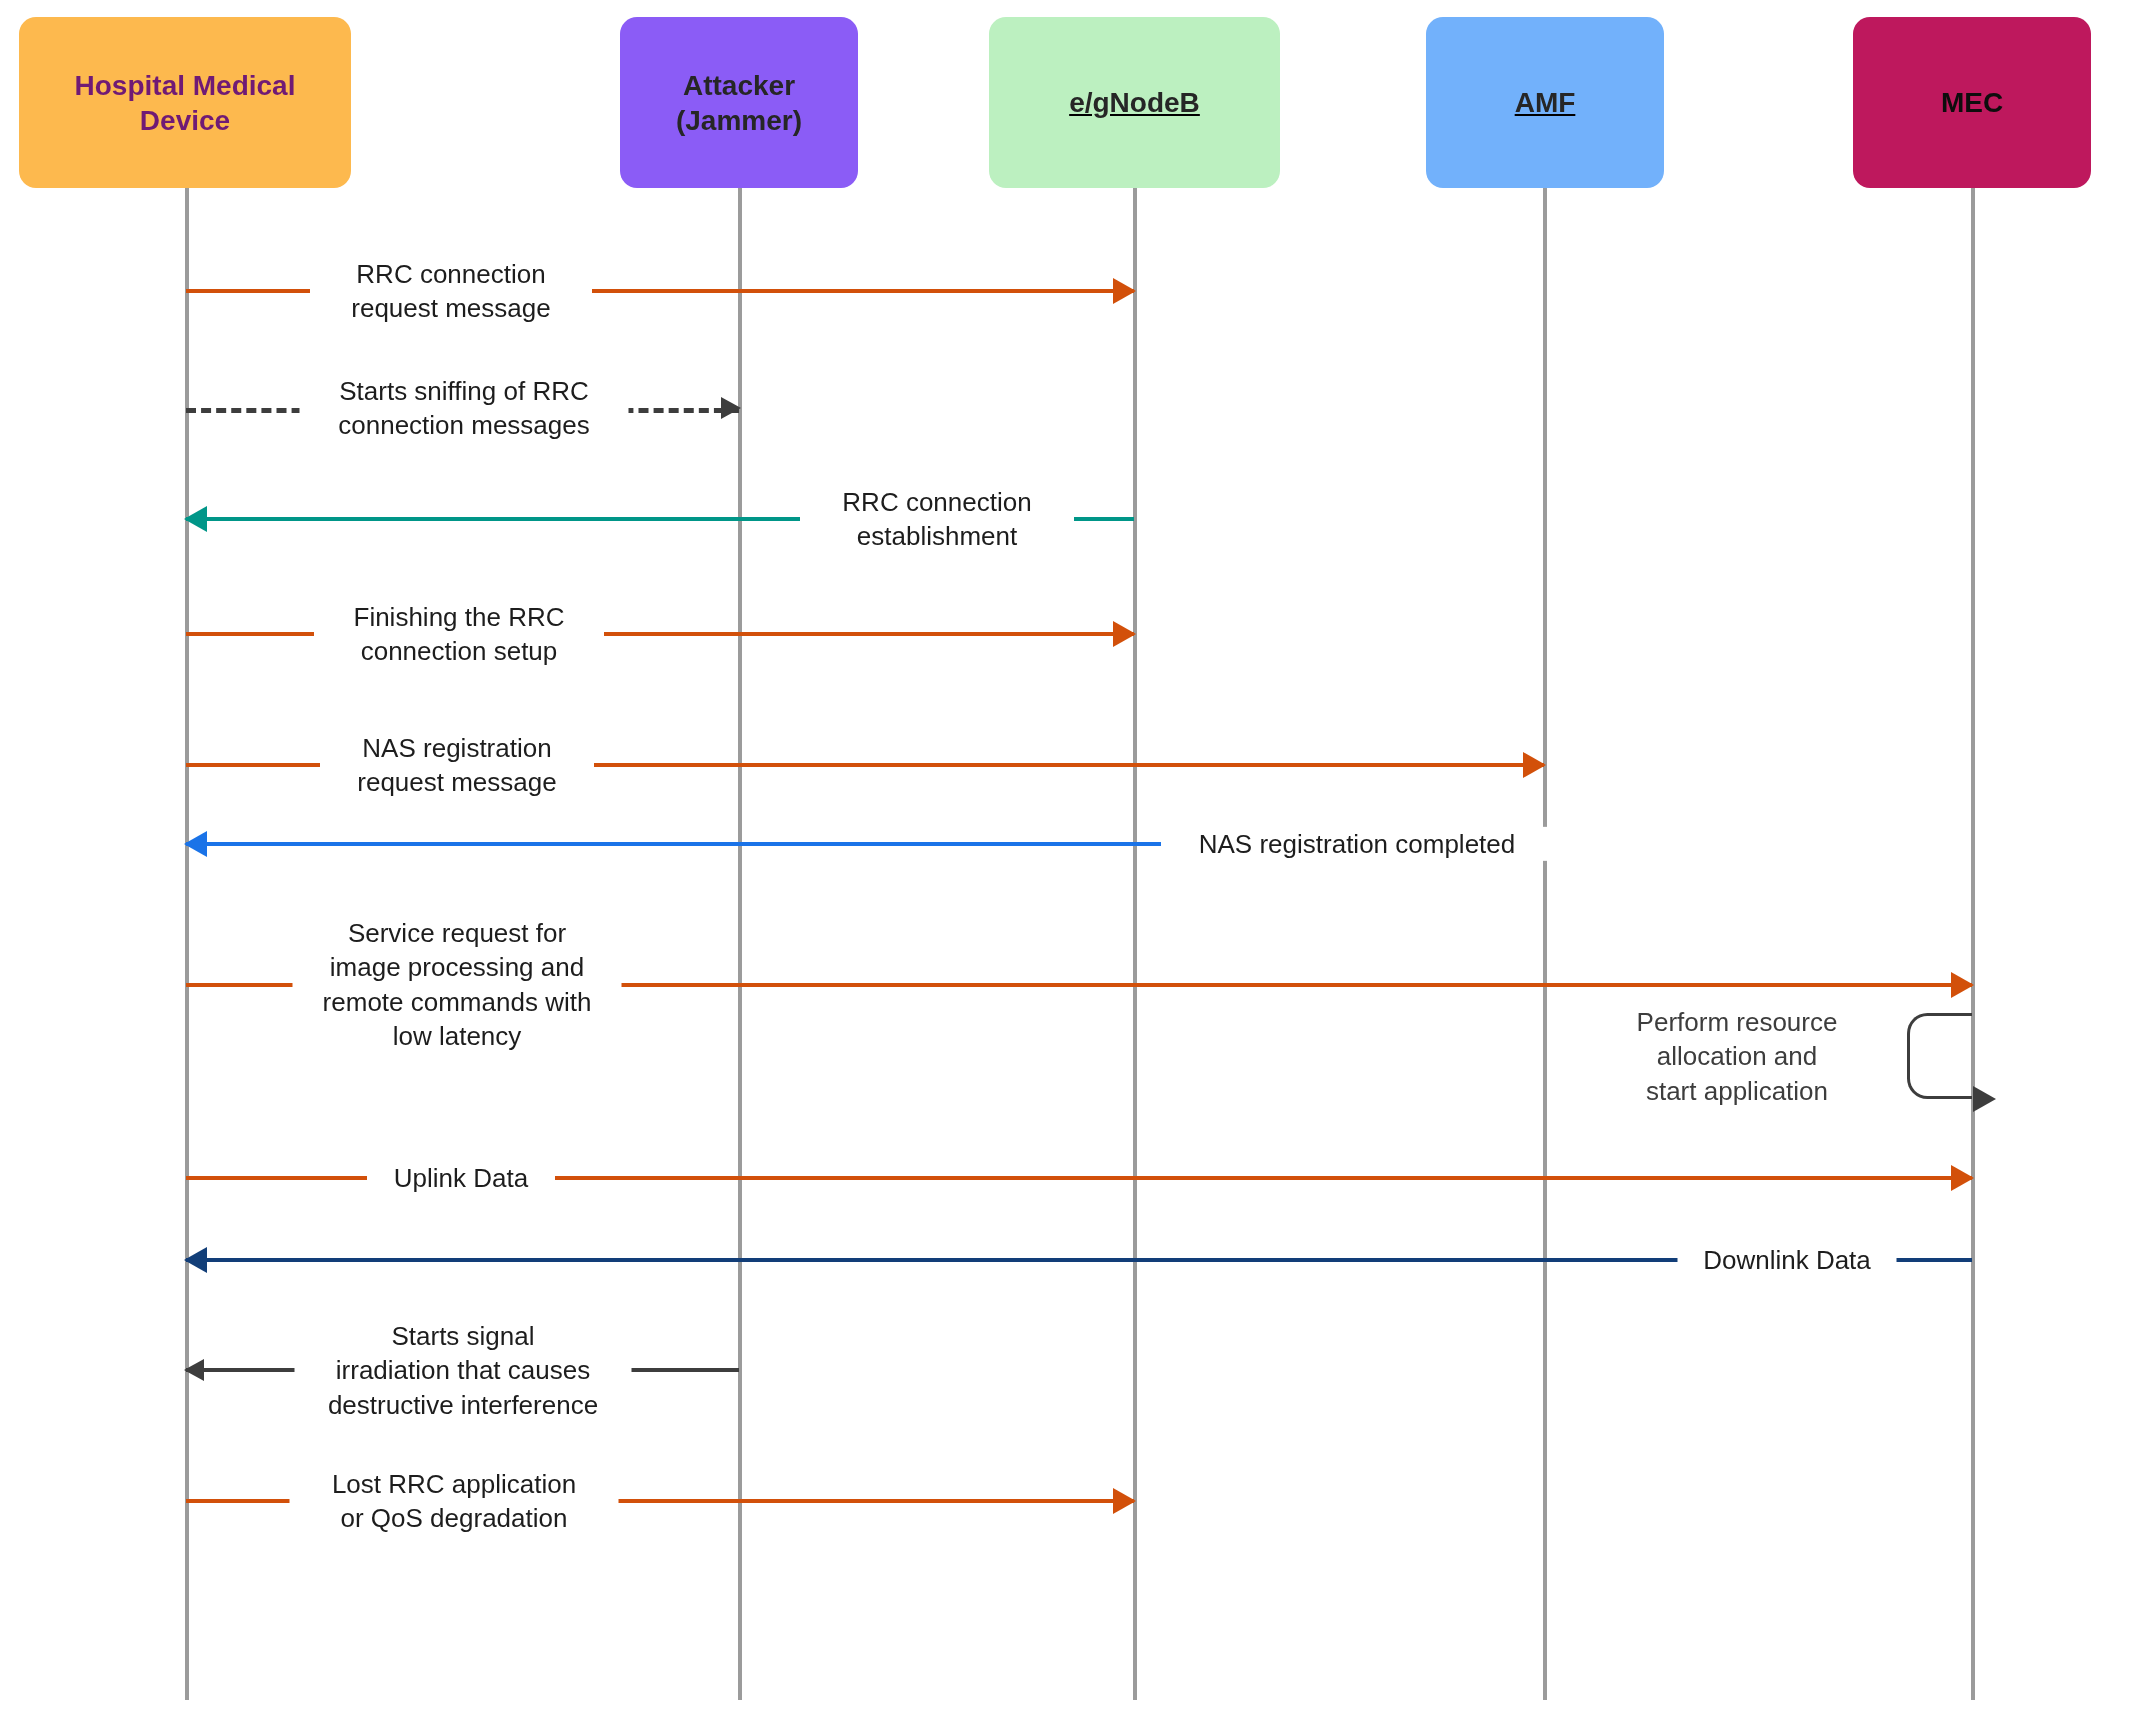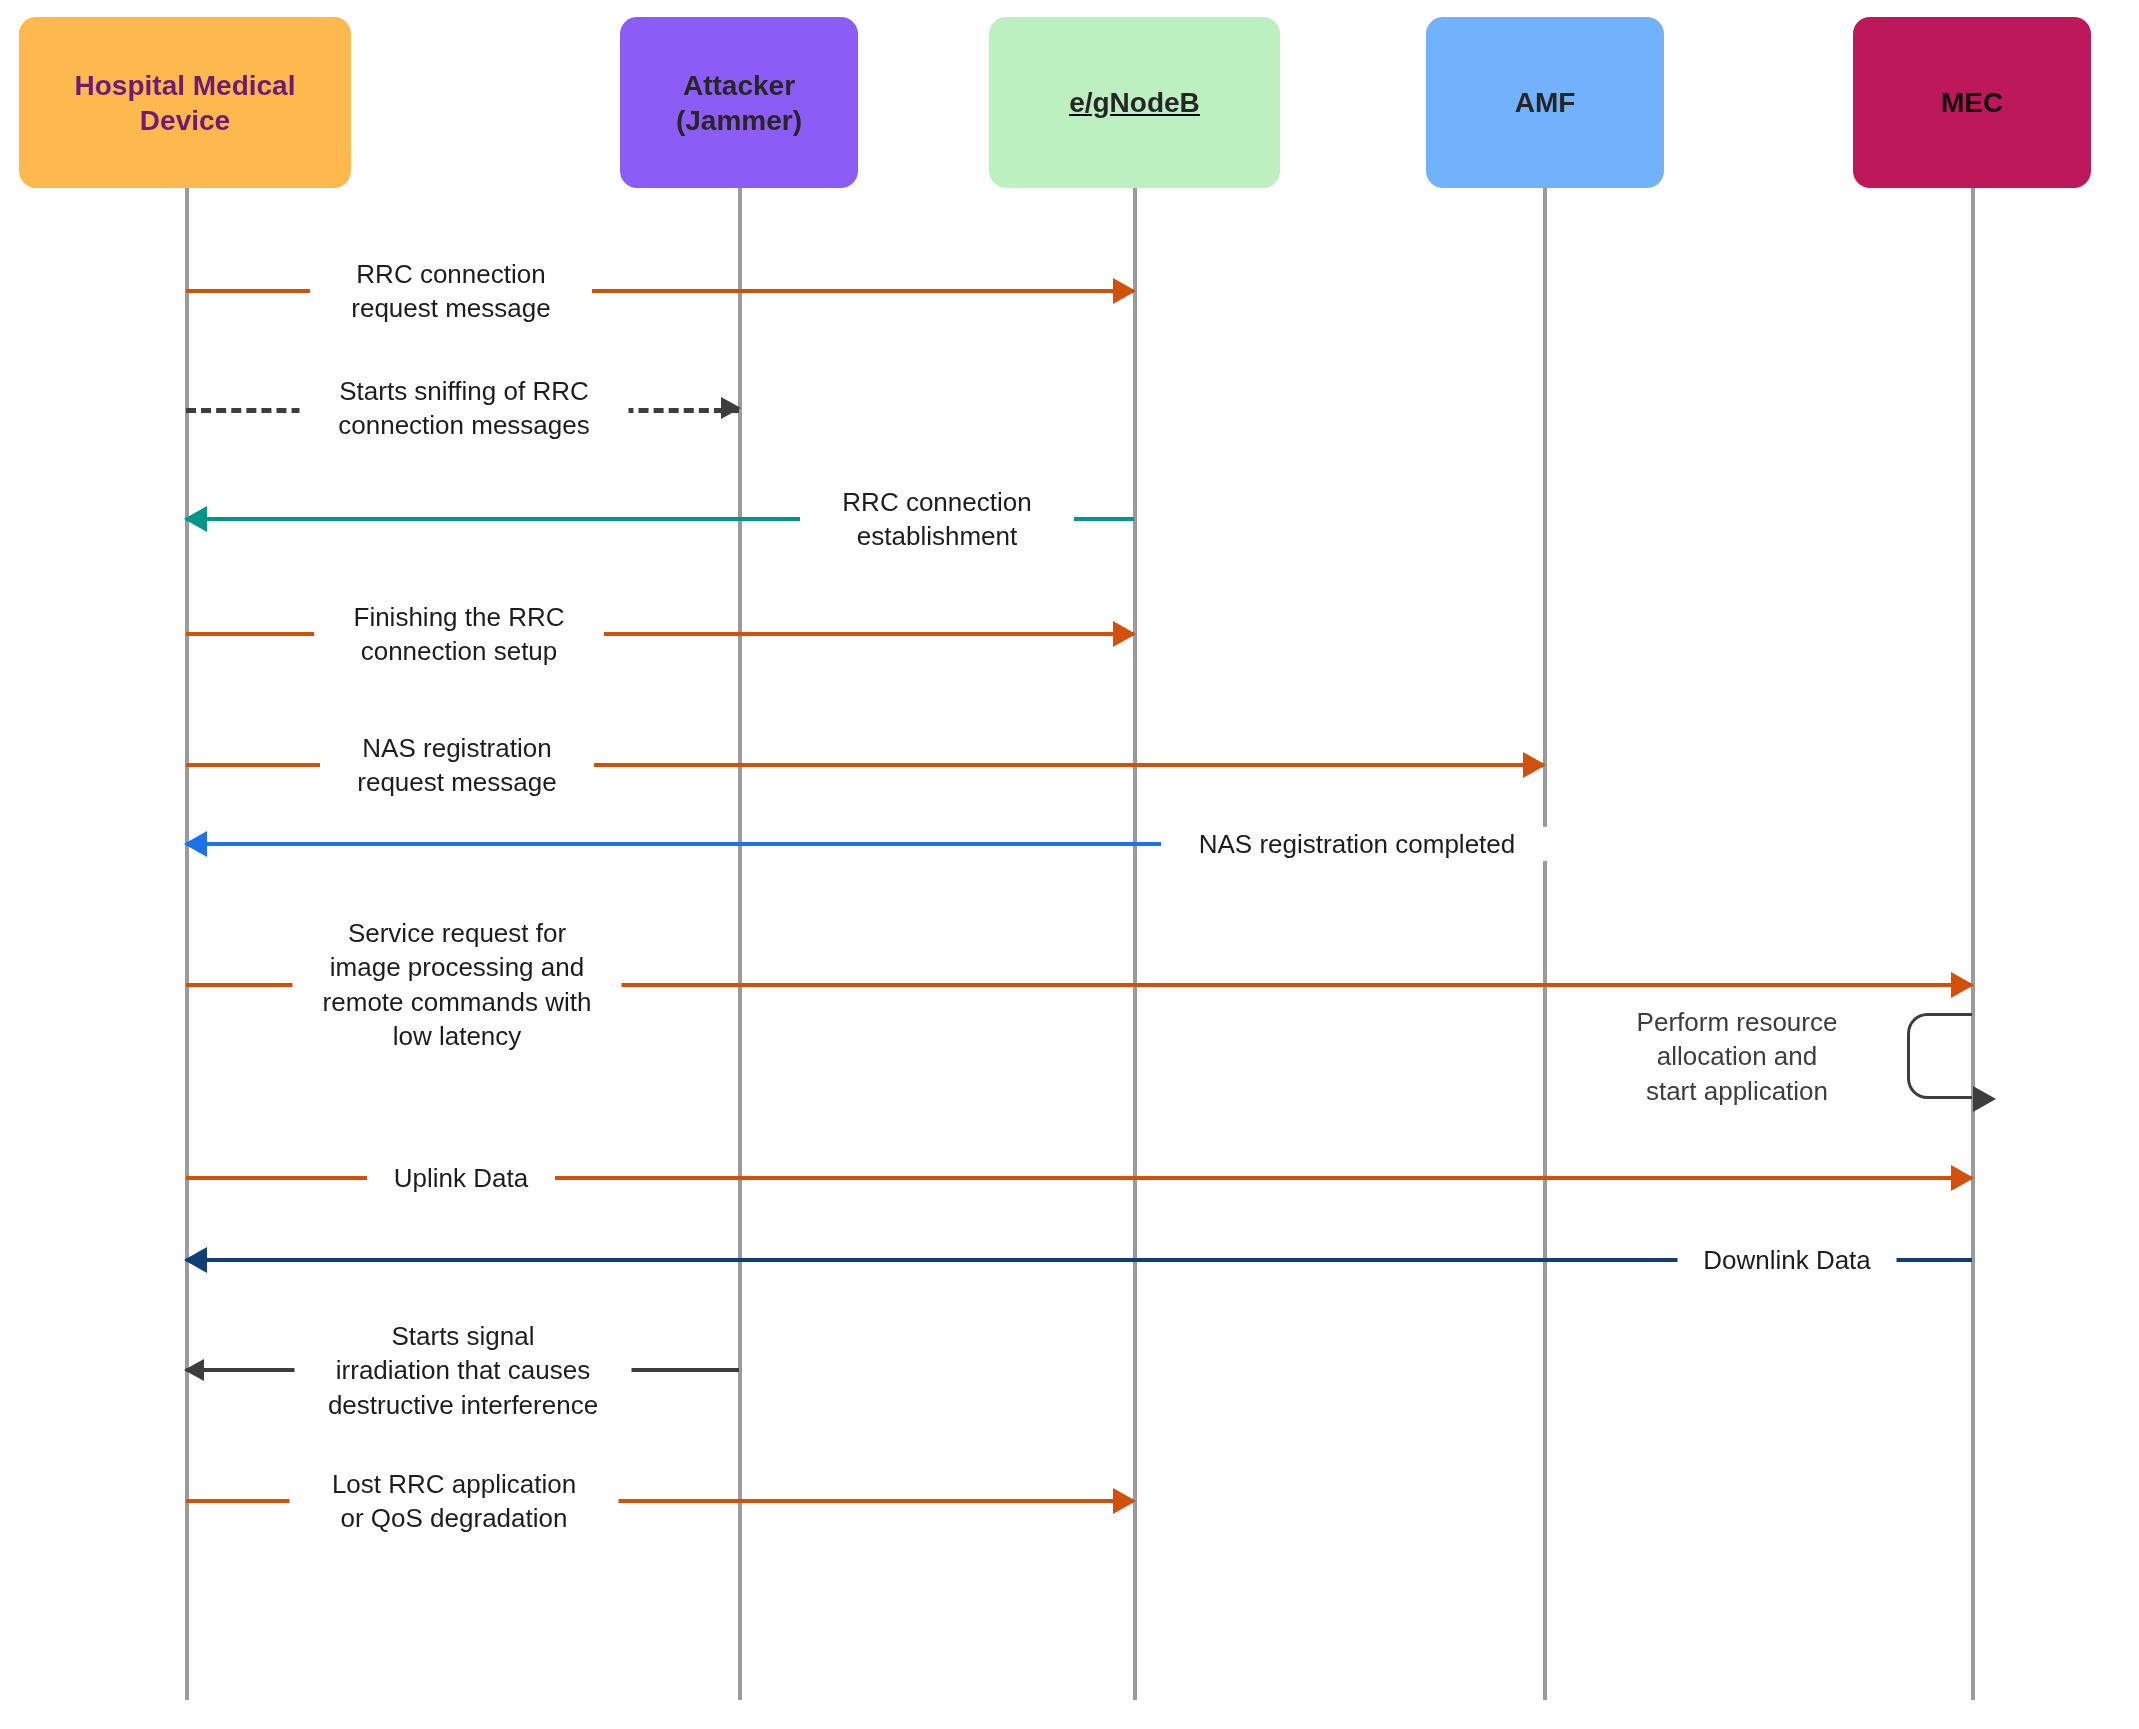--- a/index.html
+++ b/index.html
@@ -152,21 +152,21 @@
         <div class="participant-label" style="color: #701a75;">Hospital Medical
 Device</div>
       </div>
       <div class="participant" style="left: 620px; top: 17px; width: 238px; height: 171px; background: #8b5cf6;">
         <div class="participant-label" style="color: rgb(38, 38, 38);">Attacker
 (Jammer)</div>
       </div>
       <div class="participant" style="left: 989px; top: 17px; width: 291px; height: 171px; background: rgb(188, 240, 192); text-decoration: underline;">
         <div class="participant-label" style="color: rgb(38, 38, 38);">e/gNodeB</div>
       </div>
-      <div class="participant" style="left: 1426px; top: 17px; width: 238px; height: 171px; background: rgb(114, 177, 251);">
+      <div class="participant" style="left: 1426px; top: 17px; width: 238px; height: 171px; background: rgb(114, 177, 251); text-decoration: underline;">
         <div class="participant-label" style="color: rgb(38, 38, 38);">AMF</div>
       </div>
       <div class="participant" style="left: 1853px; top: 17px; width: 238px; height: 171px; background: #be185d;">
         <div class="participant-label" style="color: rgb(13, 13, 13);">MEC</div>
       </div>
     </div>
   <div id="lifelines-layer">
       <div class="lifeline" style="left: 185px; top: 188px; height: 1512px; background: rgb(155, 155, 155);"></div>
       <div class="lifeline" style="left: 738px; top: 188px; height: 1512px; background: rgb(155, 155, 155);"></div>
       <div class="lifeline" style="left: 1133px; top: 188px; height: 1512px; background: rgb(155, 155, 155);"></div>

